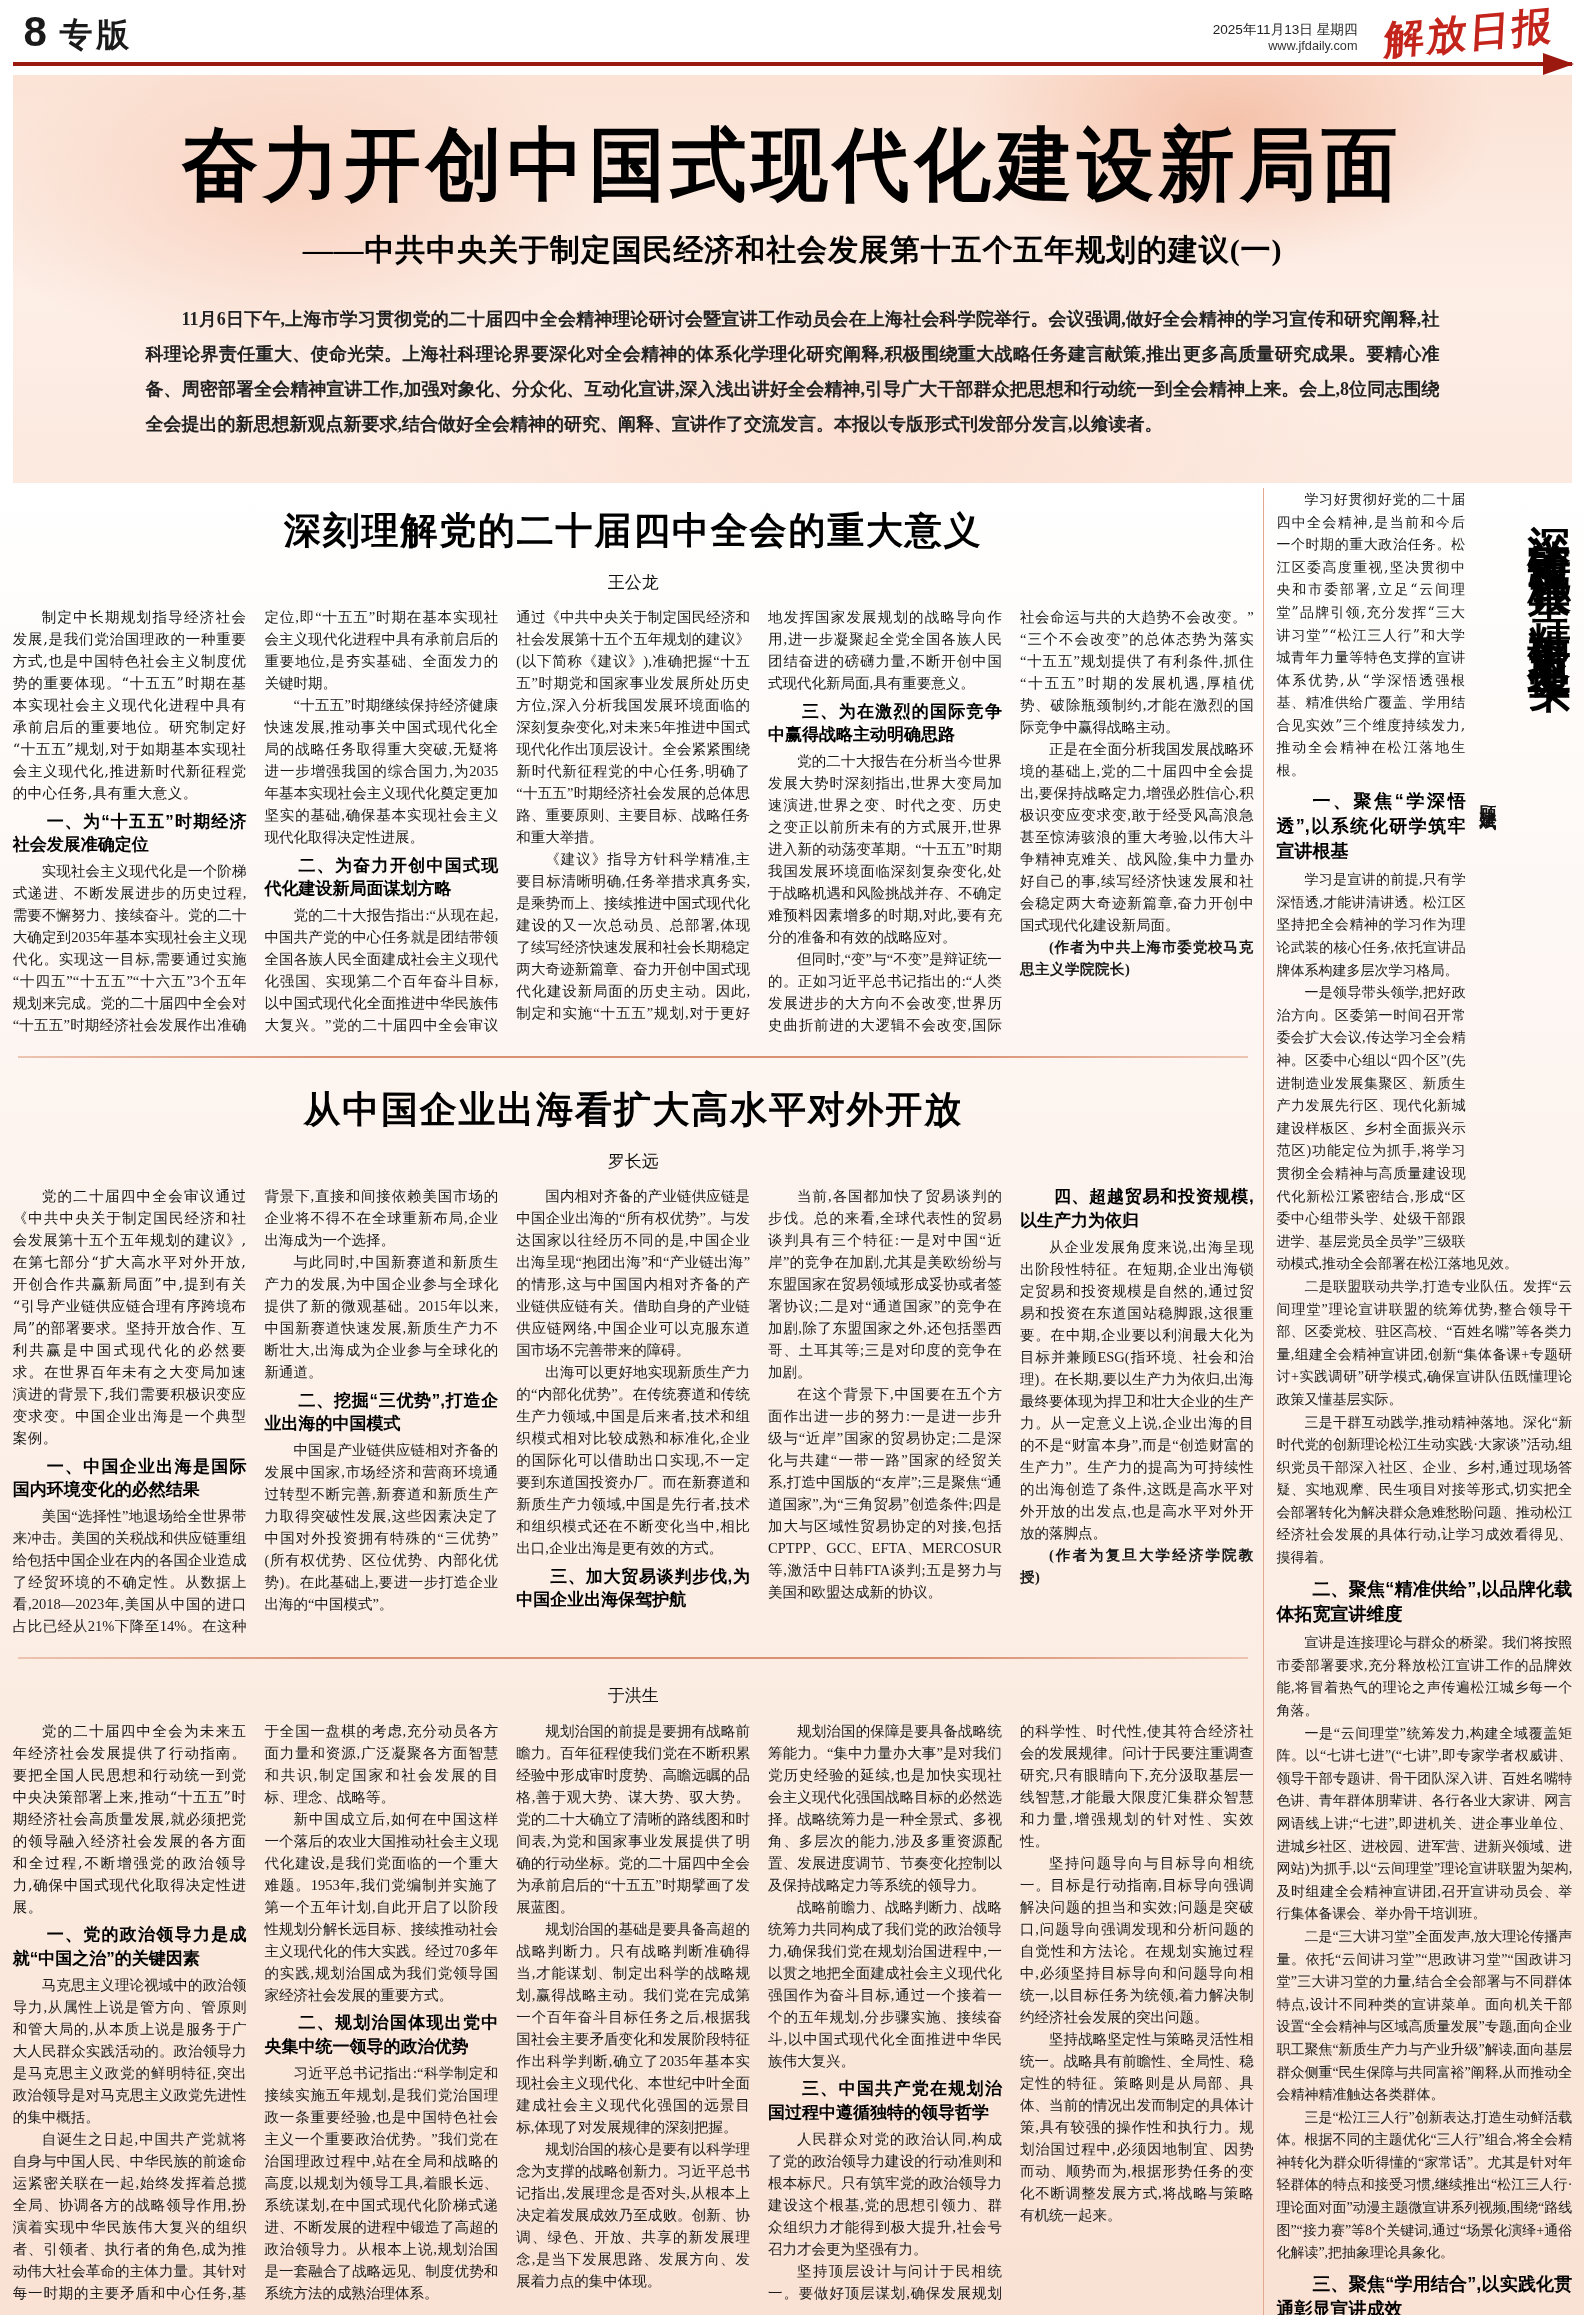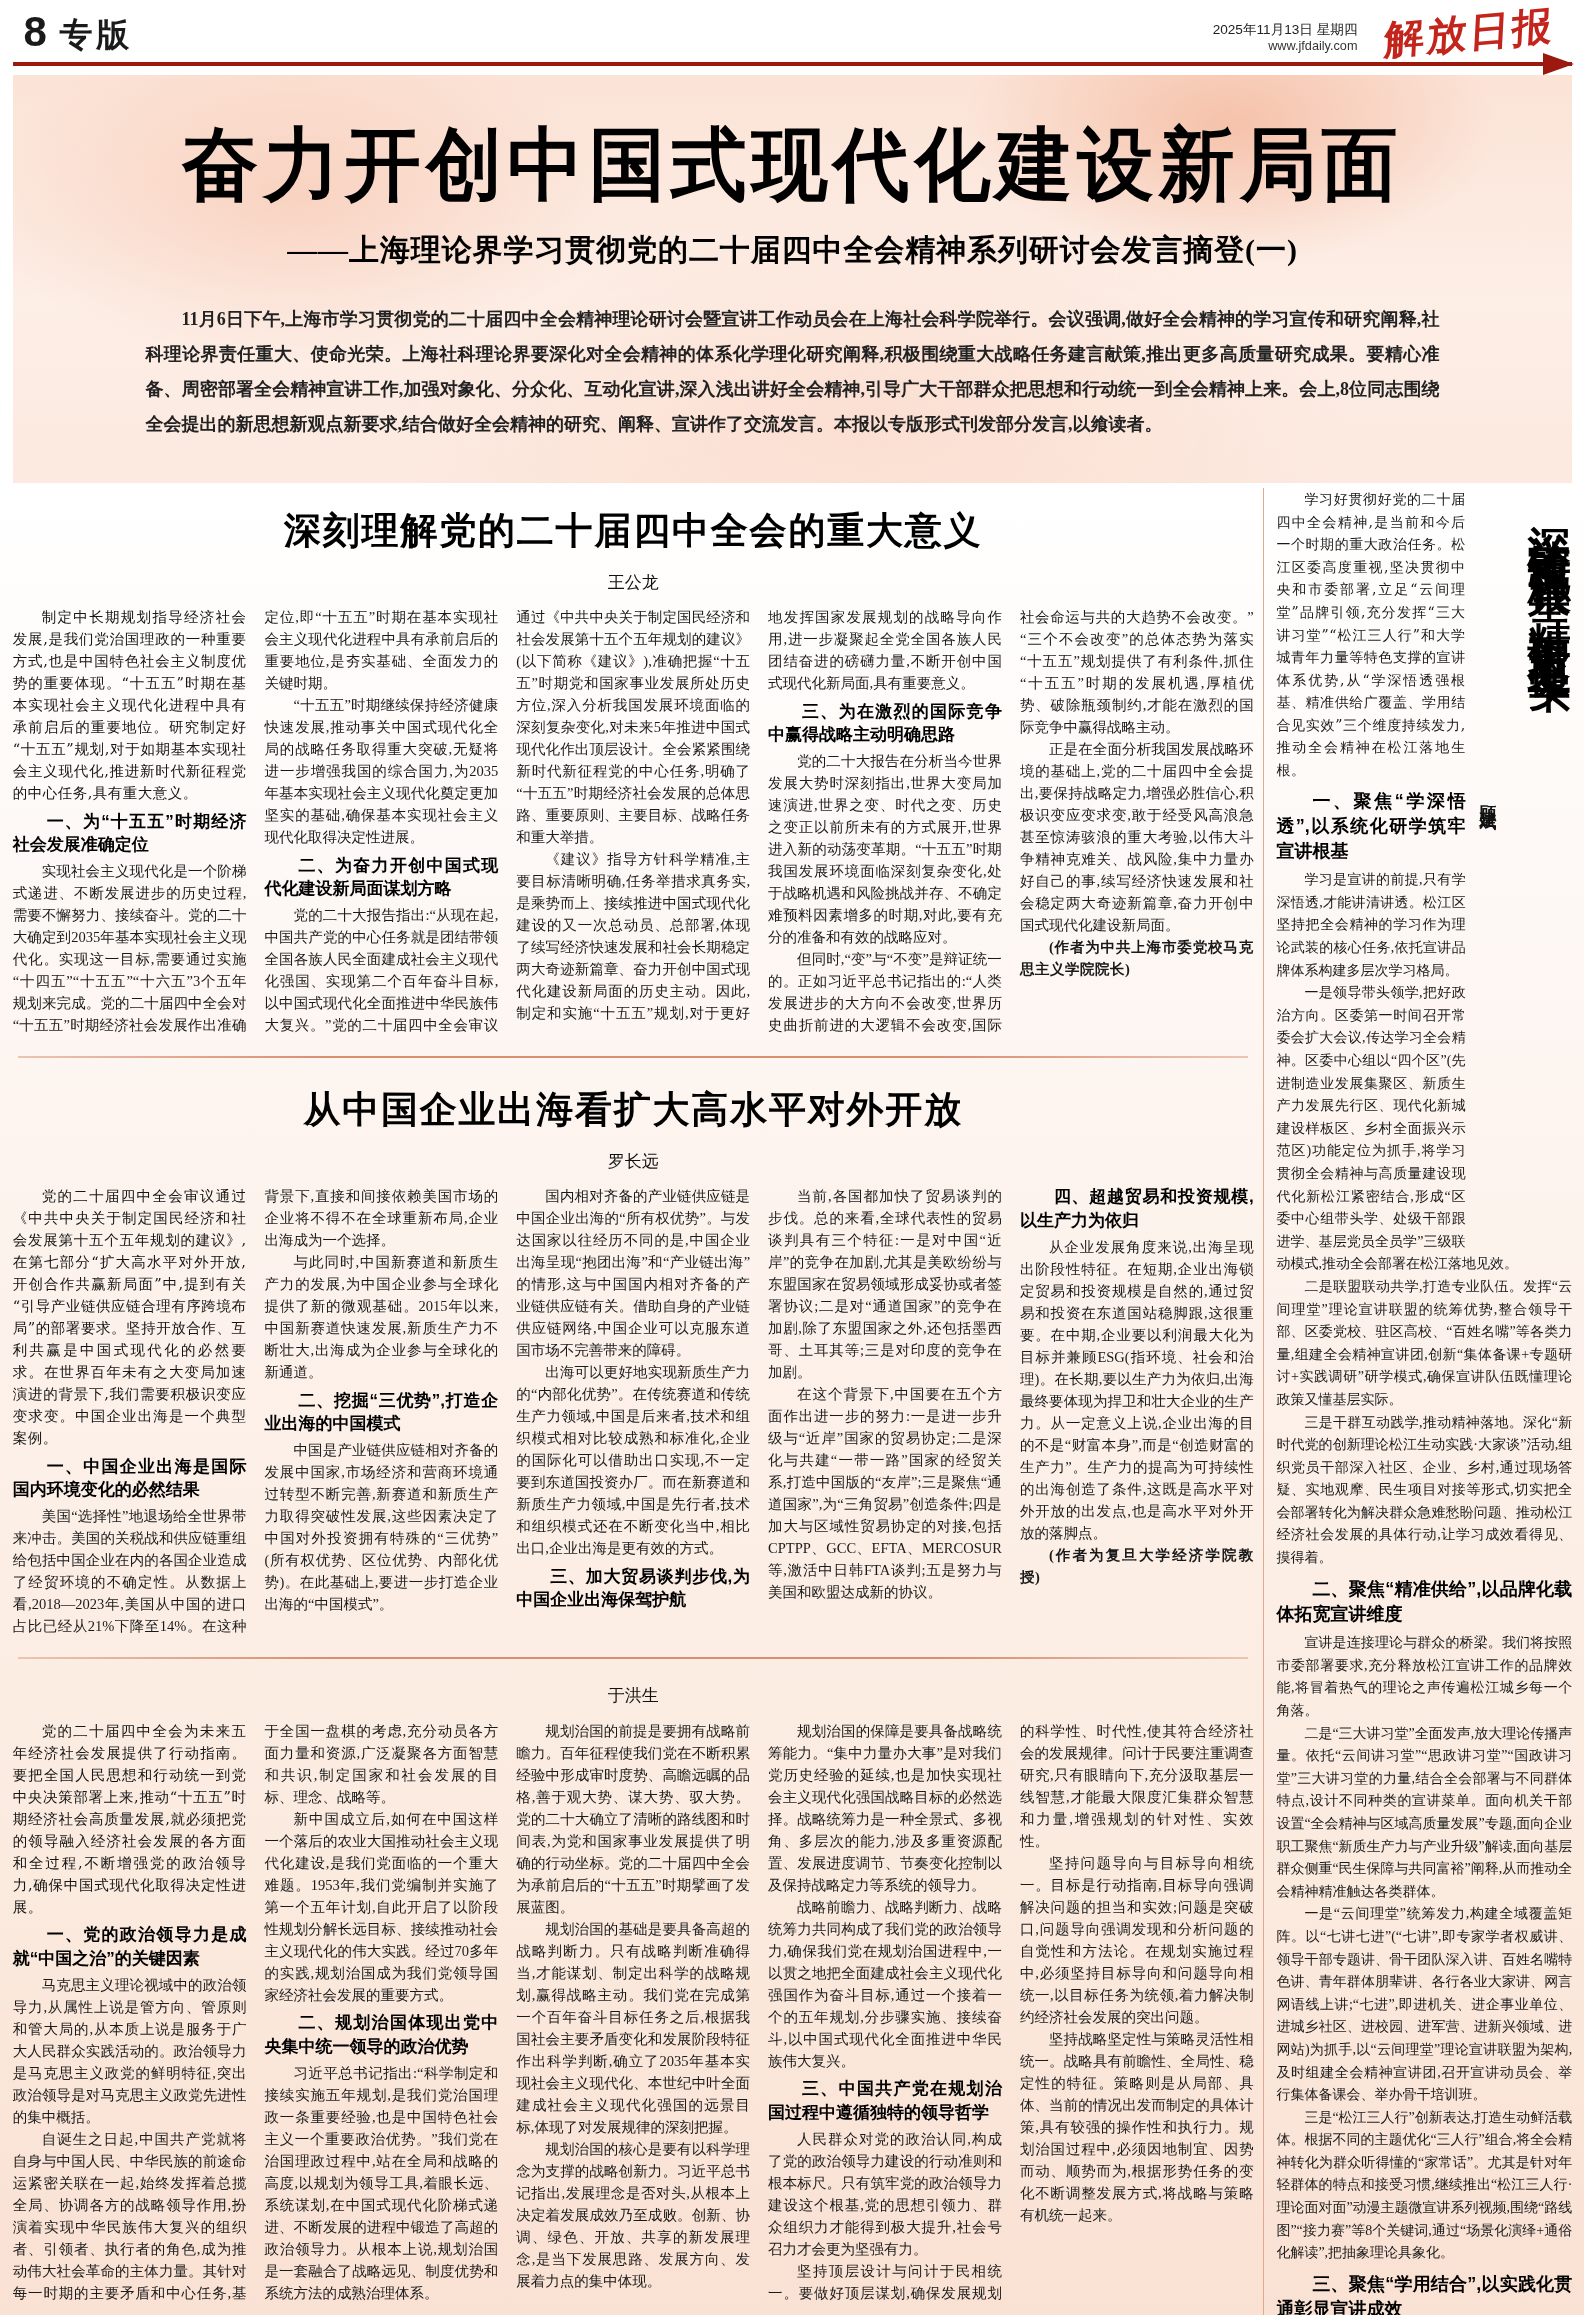--- a/index.html
+++ b/index.html
@@ -74,21 +74,21 @@
       </div>
       <div class="paper-logo">解放日报</div>
     </div>
   </div>
   <div class="red-rule">
       <span class="arrow"></span>
     </div>
 
   <div class="hero">
     <h1 class="hero-title">奋力开创中国式现代化建设新局面</h1>
-    <div class="hero-subtitle">——上海理论界学习贯彻党的二十届四中全会精神系列研讨会发言摘登(一)</div>
+    <div class="hero-subtitle">——中共中央关于制定国民经济和社会发展第十五个五年规划的建议(一)</div>
     <p class="hero-intro">11月6日下午,上海市学习贯彻党的二十届四中全会精神理论研讨会暨宣讲工作动员会在上海社会科学院举行。会议强调,做好全会精神的学习宣传和研究阐释,社科理论界责任重大、使命光荣。上海社科理论界要深化对全会精神的体系化学理化研究阐释,积极围绕重大战略任务建言献策,推出更多高质量研究成果。要精心准备、周密部署全会精神宣讲工作,加强对象化、分众化、互动化宣讲,深入浅出讲好全会精神,引导广大干部群众把思想和行动统一到全会精神上来。会上,8位同志围绕全会提出的新思想新观点新要求,结合做好全会精神的研究、阐释、宣讲作了交流发言。本报以专版形式刊发部分发言,以飨读者。</p>
   </div>
 
   <div class="content">
 
     <div class="main-col">
 
       <div class="article">
         <h2 class="article-title">深刻理解党的二十届四中全会的重大意义</h2>
         <div class="article-author">王公龙</div>
@@ -167,22 +167,22 @@
       </div>
       <div class="side-body">
           <p class="lead">学习好贯彻好党的二十届四中全会精神,是当前和今后一个时期的重大政治任务。松江区委高度重视,坚决贯彻中央和市委部署,立足“云间理堂”品牌引领,充分发挥“三大讲习堂”“松江三人行”和大学城青年力量等特色支撑的宣讲体系优势,从“学深悟透强根基、精准供给广覆盖、学用结合见实效”三个维度持续发力,推动全会精神在松江落地生根。</p>
           <h3>一、聚焦“学深悟透”,以系统化研学筑牢宣讲根基</h3>
           <p>学习是宣讲的前提,只有学深悟透,才能讲清讲透。松江区坚持把全会精神的学习作为理论武装的核心任务,依托宣讲品牌体系构建多层次学习格局。</p>
           <p>一是领导带头领学,把好政治方向。区委第一时间召开常委会扩大会议,传达学习全会精神。区委中心组以“四个区”(先进制造业发展集聚区、新质生产力发展先行区、现代化新城建设样板区、乡村全面振兴示范区)功能定位为抓手,将学习贯彻全会精神与高质量建设现代化新松江紧密结合,形成“区委中心组带头学、处级干部跟进学、基层党员全员学”三级联动模式,推动全会部署在松江落地见效。</p>
           <p>二是联盟联动共学,打造专业队伍。发挥“云间理堂”理论宣讲联盟的统筹优势,整合领导干部、区委党校、驻区高校、“百姓名嘴”等各类力量,组建全会精神宣讲团,创新“集体备课+专题研讨+实践调研”研学模式,确保宣讲队伍既懂理论政策又懂基层实际。</p>
           <p>三是干群互动践学,推动精神落地。深化“新时代党的创新理论松江生动实践·大家谈”活动,组织党员干部深入社区、企业、乡村,通过现场答疑、实地观摩、民生项目对接等形式,切实把全会部署转化为解决群众急难愁盼问题、推动松江经济社会发展的具体行动,让学习成效看得见、摸得着。</p>
           <h3>二、聚焦“精准供给”,以品牌化载体拓宽宣讲维度</h3>
           <p>宣讲是连接理论与群众的桥梁。我们将按照市委部署要求,充分释放松江宣讲工作的品牌效能,将冒着热气的理论之声传遍松江城乡每一个角落。</p>
+          <p>一是“云间理堂”统筹发力,构建全域覆盖矩阵。以“七讲七进”(“七讲”,即专家学者权威讲、领导干部专题讲、骨干团队深入讲、百姓名嘴特色讲、青年群体朋辈讲、各行各业大家讲、网言网语线上讲;“七进”,即进机关、进企事业单位、进城乡社区、进校园、进军营、进新兴领域、进网站)为抓手,以“云间理堂”理论宣讲联盟为架构,及时组建全会精神宣讲团,召开宣讲动员会、举行集体备课会、举办骨干培训班。</p>
           <p>二是“三大讲习堂”全面发声,放大理论传播声量。依托“云间讲习堂”“思政讲习堂”“国政讲习堂”三大讲习堂的力量,结合全会部署与不同群体特点,设计不同种类的宣讲菜单。面向机关干部设置“全会精神与区域高质量发展”专题,面向企业职工聚焦“新质生产力与产业升级”解读,面向基层群众侧重“民生保障与共同富裕”阐释,从而推动全会精神精准触达各类群体。</p>
-          <p>一是“云间理堂”统筹发力,构建全域覆盖矩阵。以“七讲七进”(“七讲”,即专家学者权威讲、领导干部专题讲、骨干团队深入讲、百姓名嘴特色讲、青年群体朋辈讲、各行各业大家讲、网言网语线上讲;“七进”,即进机关、进企事业单位、进城乡社区、进校园、进军营、进新兴领域、进网站)为抓手,以“云间理堂”理论宣讲联盟为架构,及时组建全会精神宣讲团,召开宣讲动员会、举行集体备课会、举办骨干培训班。</p>
           <p>三是“松江三人行”创新表达,打造生动鲜活载体。根据不同的主题优化“三人行”组合,将全会精神转化为群众听得懂的“家常话”。尤其是针对年轻群体的特点和接受习惯,继续推出“松江三人行·理论面对面”动漫主题微宣讲系列视频,围绕“路线图”“接力赛”等8个关键词,通过“场景化演绎+通俗化解读”,把抽象理论具象化。</p>
           <h3>三、聚焦“学用结合”,以实践化贯通彰显宣讲成效</h3>
         </div>
     </div>
 
   </div>
 </div>
 
 
 </body></html>

